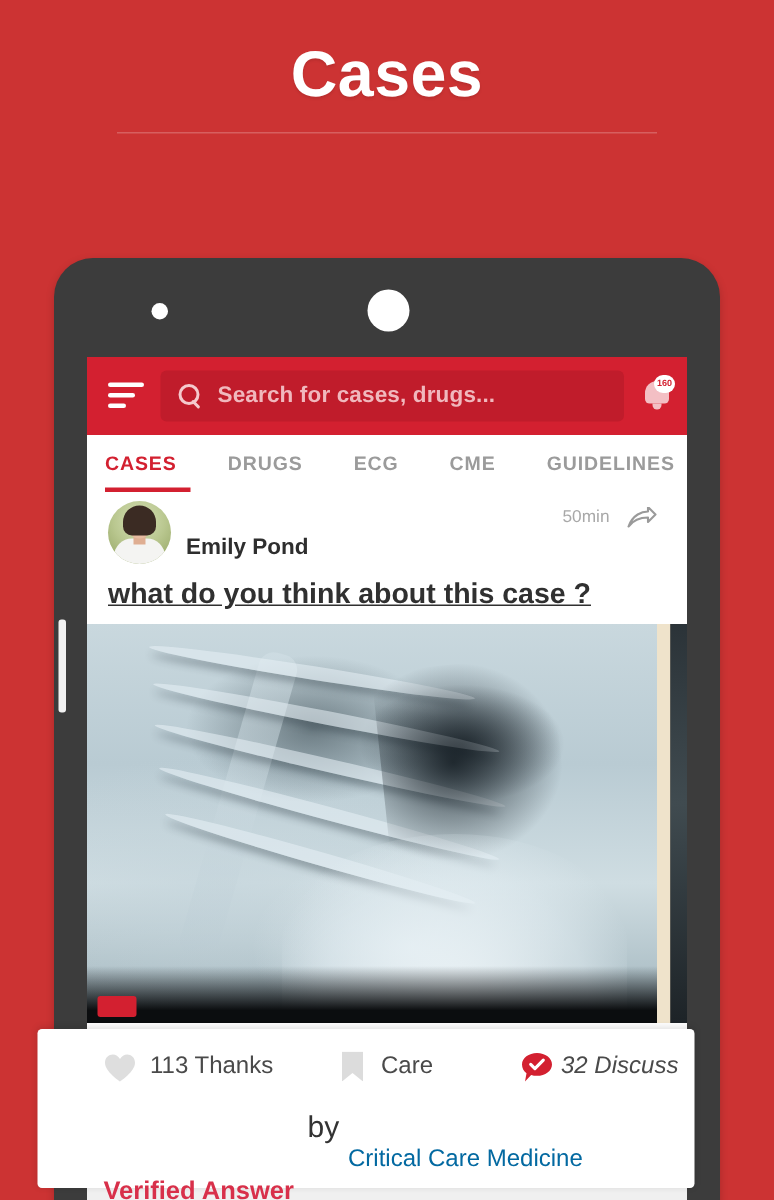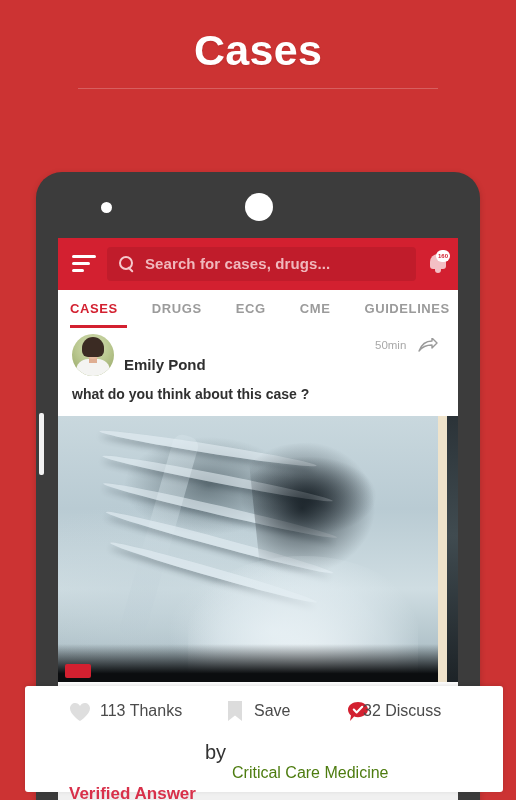--- a/index.html
+++ b/index.html
@@ -121,21 +121,21 @@
   .avatar .neck{position:absolute;left:17px;top:22px;width:8px;height:7px;background:#dfae92;}
   .author-name{position:absolute;left:66px;top:8px;font-size:15px;font-weight:bold;color:#2e2e2e;margin-top:20px;}
   .author-spec{position:absolute;left:66px;top:27px;font-size:12.5px;color:#a2a2a2;}
   .post-time{position:absolute;left:317px;top:11px;font-size:11.5px;color:#a8a8a8;}
   .share-icon{position:absolute;left:360px;top:10px;width:20px;height:16px;}
   .share-icon svg{display:block;}
   .post-text{
     position:absolute;left:0;top:143px;width:400px;height:35px;background:#ffffff;
   }
   .post-text span{
-    position:absolute;left:14px;top:5px;font-size:14px;font-weight:bold;color:#303030;
+    position:absolute;left:14px;top:5px;font-size:19px;font-weight:bold;color:#303030;text-decoration:underline;
   }
 
   
   .media{
     position:absolute;left:0;top:178px;width:400px;height:266px;background:#0a0a0a;overflow:hidden;
   }
   .xray{
     position:absolute;left:0;top:0;width:380px;height:266px;
     background:
       radial-gradient(ellipse 120px 70px at 150px 70px, rgba(40,55,62,.55) 0%, rgba(40,55,62,0) 70%),
@@ -178,42 +178,42 @@
   .next-card{
     position:absolute;left:380px;top:0;width:9px;height:266px;background:#efe3cb;
   }
   .next-card2{
     position:absolute;left:389px;top:0;width:11px;height:266px;
     background:linear-gradient(180deg,#2b3338 0%,#404b50 45%,#1d2327 100%);
   }
 
   
   .bottom-card{
-    position:absolute;left:25px;top:686px;width:478px;height:106px;background:#ffffff;
+    position:absolute;left:25px;top:686px;width:438px;height:106px;background:#ffffff;
     border-radius:3px;box-shadow:0 -1px 5px rgba(0,0,0,.12);
   }
   .action-row{position:absolute;left:0;top:0;width:466px;height:54px;}
   .act{position:absolute;top:13px;height:26px;}
   .act .lbl{position:absolute;top:3px;font-size:16px;color:#4a4a4a;white-space:nowrap;}
   .act-thanks{left:44px;}
   .act-save{left:203px;}
   .act-discuss{left:322px;}
   .heart-icon{position:absolute;left:0;top:3px;width:22px;height:20px;}
   .bookmark-icon{position:absolute;left:0;top:2px;width:14px;height:20px;background:#dcdcdc;
     clip-path:polygon(0 0,100% 0,100% 100%,50% 72%,0 100%);}
   .discuss-icon{position:absolute;left:0;top:2px;width:22px;height:21px;}
   .act-thanks .lbl{left:31px;}
   .act-save .lbl{left:26px;}
-  .act-discuss .lbl{left:16px;}
+  .act-discuss .lbl{left:27px;font-style:italic;}
 
   .verified-row{position:absolute;left:0;top:54px;width:466px;height:52px;}
   .verified-label{position:absolute;left:44px;top:0;font-size:17px;font-weight:bold;color:#d8304a;margin-top:44px;}
   .verified-by{position:absolute;left:180px;top:1px;font-size:20px;color:#333333;}
   .verified-doc{position:absolute;left:207px;top:2px;font-size:15px;font-weight:bold;color:#2f2f2f;}
-  .verified-spec{position:absolute;left:207px;top:24px;font-size:16px;color:#4d7c0f;}
+  .verified-spec{position:absolute;left:207px;top:24px;font-size:16px;color:#0369a1;}
 
   .bottom-strip{
     position:absolute;left:58px;top:792px;width:400px;height:8px;background:#f0f0f0;
   }
 </style>
 </head>
 <body>
 
 <div class="promo">
   <div class="promo-title">Cases</div>
@@ -298,21 +298,21 @@
       <div class="heart-icon">
         <svg width="22" height="20" viewBox="0 0 22 20">
           <path d="M11 19 C11 19,1 12.5,1 6.5 C1 3,3.6 1,6.2 1 C8.2 1,10 2.2,11 4 C12 2.2,13.8 1,15.8 1 C18.4 1,21 3,21 6.5 C21 12.5,11 19,11 19 Z" fill="#dedede"></path>
         </svg>
       </div>
       <div class="lbl">113 Thanks</div>
     </div>
 
     <div class="act act-save">
       <div class="bookmark-icon"></div>
-      <div class="lbl">Save</div>
+      <div class="lbl">Care</div>
     </div>
 
     <div class="act act-discuss">
       <div class="discuss-icon">
         <svg width="22" height="21" viewBox="0 0 22 21">
           <path d="M11 1 C16.5 1,21 4.4,21 8.6 C21 12.8,16.5 16.2,11 16.2 C9.6 16.2,8.3 16,7.1 15.6 L3 20 L4 14.5 C2.1 13,1 10.9,1 8.6 C1 4.4,5.5 1,11 1 Z" fill="#d32030"></path>
           <path d="M6.8 8.6 L9.6 11.4 L15.2 5.8" fill="none" stroke="#ffffff" stroke-width="2.1" stroke-linecap="round" stroke-linejoin="round"></path>
         </svg>
       </div>
       <div class="lbl">32 Discuss</div>

